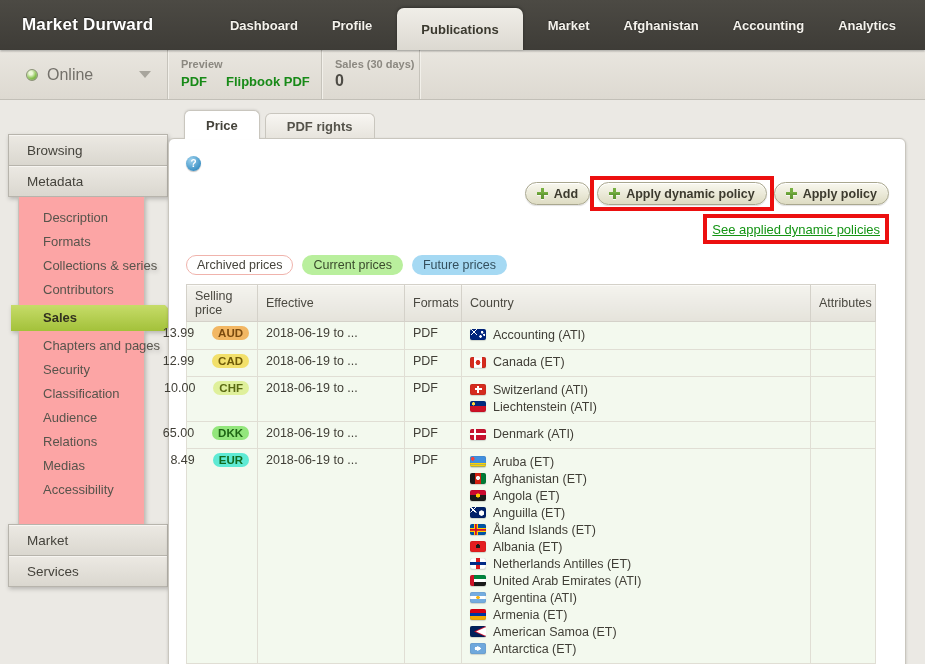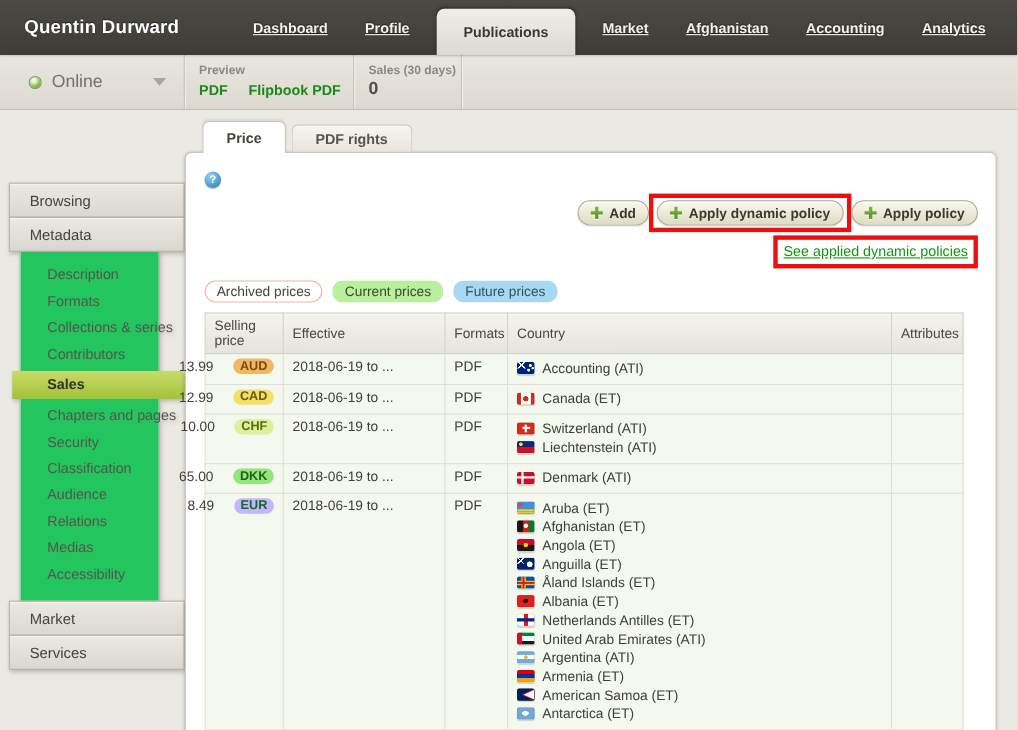--- a/index.html
+++ b/index.html
@@ -4,44 +4,44 @@
 <style>
   * { margin:0; padding:0; box-sizing:border-box; }
   html,body { background:#d8d6d0; }
   body { font-family:"Liberation Sans","DejaVu Sans",sans-serif; }
   .page { position:relative; width:925px; height:664px; overflow:hidden; background:#ebe9e4; margin:0 auto; }
 
   
   .topnav { height:50px; background:linear-gradient(#4c4a44,#3e3c37); display:flex; align-items:center; position:relative; box-shadow:0 1px 2px rgba(0,0,0,.35); }
   .brand { color:#fff; font-size:17px; font-weight:bold; margin-left:22px; letter-spacing:.2px; text-shadow:0 -1px 1px rgba(0,0,0,.5); }
   .topnav nav { margin-left:auto; display:flex; align-items:center; height:100%; padding-right:12px; }
-  .nav-link { color:#f4f2ec; font-size:13px; font-weight:bold; padding:0 17px; cursor:pointer; text-shadow:0 -1px 1px rgba(0,0,0,.5);text-decoration:underline; }
+  .nav-link { color:#f4f2ec; font-size:13px; font-weight:bold; padding:0 17px; cursor:pointer; text-shadow:0 -1px 1px rgba(0,0,0,.5); }
   .pub-tab { align-self:flex-end; height:42px; display:flex; align-items:center; padding:0 24px; margin:0 8px; background:linear-gradient(#f0eee8,#dcd9d1); color:#3b392f; font-size:13px; font-weight:bold; border-radius:7px 7px 0 0; box-shadow:0 -1px 3px rgba(0,0,0,.35); cursor:pointer; }
 
   
   .statusbar { height:50px; background:linear-gradient(#e9e6df,#ddd9d1); border-bottom:1px solid #c2bfb7; display:flex; box-shadow:inset 0 1px 0 #f4f2ec; }
   .sb-sec { border-right:1px solid #c6c3bb; box-shadow:1px 0 0 #f2f0ea; height:100%; }
   .sb-status { width:168px; display:flex; align-items:center; padding-left:26px; }
   .orb { width:12px; height:12px; border-radius:50%; border:1px solid #8c9378; background:radial-gradient(circle at 38% 32%, #eef7da 0 18%, #8cc653 55%, #4f7f22 95%); box-shadow:inset 0 0 1px #fff; }
   .status-label { font-size:16px; color:#73706a; margin-left:9px; }
   .caret-down { width:0; height:0; border-left:6px solid transparent; border-right:6px solid transparent; border-top:7px solid #a8a59d; margin-left:auto; margin-right:16px; cursor:pointer; }
   .sb-preview { width:154px; padding:8px 0 0 13px; }
   .sb-small-label { font-size:11px; font-weight:bold; color:#8b8880; }
   .preview-links { display:flex; gap:19px; margin-top:4px; }
   .green-link { color:#188a18; font-size:13px; font-weight:bold; text-decoration:none; cursor:pointer; }
   .sb-sales { width:98px; padding:8px 0 0 13px; }
   .sb-sales-value { font-size:16px; font-weight:bold; color:#4e4c46; margin-top:2px; }
 
   
   .workspace { position:relative; height:564px; }
 
   
-  .sidebar { position:absolute; left:8px; top:67px; width:160px; filter:drop-shadow(1px 2px 2px rgba(0,0,0,.22)); }
+  .sidebar { position:absolute; left:8px; top:35px; width:160px; filter:drop-shadow(1px 2px 2px rgba(0,0,0,.22)); }
   .side-header { height:32px; line-height:31px; background:linear-gradient(#ece9e3,#dad7cf); border:1px solid #b7b4ac; margin-top:-1px; padding-left:18px; font-size:13.5px; color:#45433c; box-shadow:inset 0 1px 0 #f7f5f1; cursor:pointer; }
-  .side-subpanel { margin-left:10px; width:127px; background:#22c55e; border:1px solid #c5c2ba; border-top:none; padding:9px 0 12px; }
+  .side-subpanel { margin-left:10px; width:127px; background:#fca5a5; border:1px solid #c5c2ba; border-top:none; padding:9px 0 22px; }
   .side-item { height:24px; line-height:24px; padding-left:24px; font-size:13px; color:#57544c; cursor:pointer; white-space:nowrap; }
   .side-item.active { position:relative; margin:3px 0 3px -8px; width:166px; height:26px; line-height:26px; padding-left:32px; font-weight:bold; color:#32301f; background:linear-gradient(#c6dc69,#a3c13a); clip-path:polygon(0 0,154px 0,166px 50%,154px 100%,0 100%); }
   .side-item.active::before { content:""; position:absolute; left:0; top:-4px; border-style:solid; border-width:0 0 4px 8px; border-color:transparent transparent #66741f transparent; }
 
   
   .content { position:absolute; left:168px; top:10px; width:738px; }
   .tabs { display:flex; align-items:flex-end; padding-left:16px; position:relative; z-index:2; }
   .tab { border:1px solid #c9c6be; border-bottom:none; border-radius:6px 6px 0 0; font-size:13px; font-weight:bold; padding:0 21px; cursor:pointer; }
   .tab.active { height:29px; line-height:29px; background:#fff; color:#44423a; margin-bottom:-1px; box-shadow:0 -1px 2px rgba(0,0,0,.08); }
   .tab.inactive { height:25px; line-height:25px; background:linear-gradient(#f8f6f2,#e7e4dd); color:#55534b; margin-left:5px; }
@@ -95,21 +95,21 @@
   .flag-as::before { content:""; position:absolute; right:0; top:0; width:12px; height:100%; background:#c8102e; clip-path:polygon(100% 0,100% 100%,0 50%); }
   .flag-as::after { content:""; position:absolute; right:0; top:1px; bottom:1px; width:10px; background:#fff; clip-path:polygon(100% 0,100% 100%,0 50%); }
   .flag-aq { background:radial-gradient(ellipse 4.5px 3px at 48% 50%,#fff 0 65%,transparent 72%),#6fa8dc; }
 </style>
 </head>
 <body>
 
 <div class="page">
 
   <header class="topnav">
-    <div class="brand">Quentin Durward</div>
+    <div class="brand">Market Durward</div>
     <nav id="topnav-items">
         <a class="nav-link">Dashboard</a>
         <a class="nav-link">Profile</a>
         <div class="pub-tab">Publications</div>
         <a class="nav-link">Market</a>
         <a class="nav-link">Afghanistan</a>
         <a class="nav-link">Accounting</a>
         <a class="nav-link">Analytics</a>
       </nav>
   </header>
@@ -289,21 +289,21 @@
                     <span class="flag flag-dk"></span>
                     <span class="cname">Denmark (ATI)</span>
                   </div>
                 </td>
                 <td></td>
               </tr>
               <tr>
                 <td>
                   <div class="price-cell">
                     <span>8.49</span>
-                    <span class="badge" style="background: #c4b5fd; color: rgb(17, 106, 30);">EUR</span>
+                    <span class="badge" style="background: #5eead4; color: rgb(17, 106, 30);">EUR</span>
                   </div>
                 </td>
                 <td>2018-06-19 to ...</td>
                 <td>PDF</td>
                 <td>
                   <div class="country-line">
                     <span class="flag flag-aw"></span>
                     <span class="cname">Aruba (ET)</span>
                   </div>
                   <div class="country-line">

